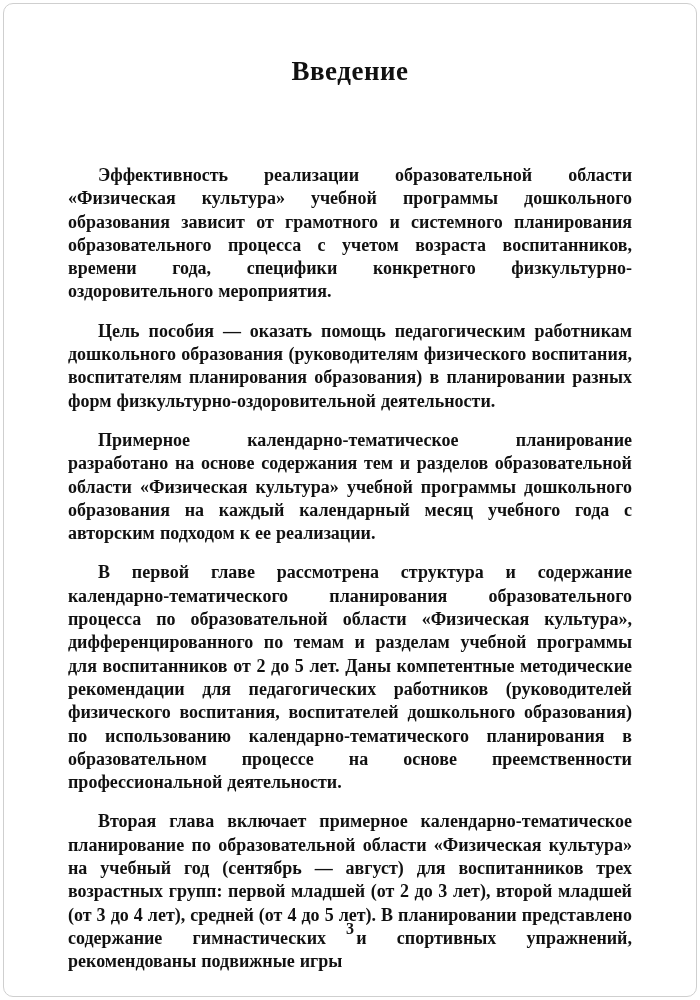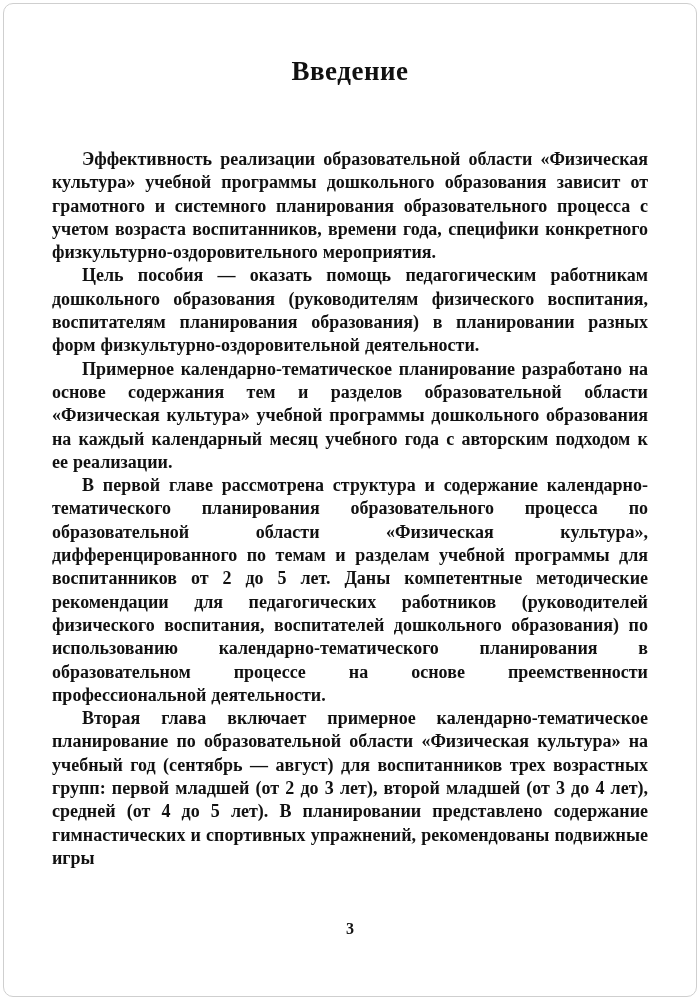--- a/index.html
+++ b/index.html
@@ -41,21 +41,21 @@
     position: absolute;
     top: 148px;
     left: 52px;
     right: 52px;
     font-size: 18px;
     line-height: 23.3px;
     font-weight: bold;
     text-align: justify;
   }
   .body-text p {
-    margin: 0;
+    margin: 16px;
     text-indent: 30px;
     word-spacing: 0.5px;
   }
   .page-number {
     position: absolute;
     bottom: 62px;
     left: 0;
     width: 100%;
     text-align: center;
     font-size: 16px;

